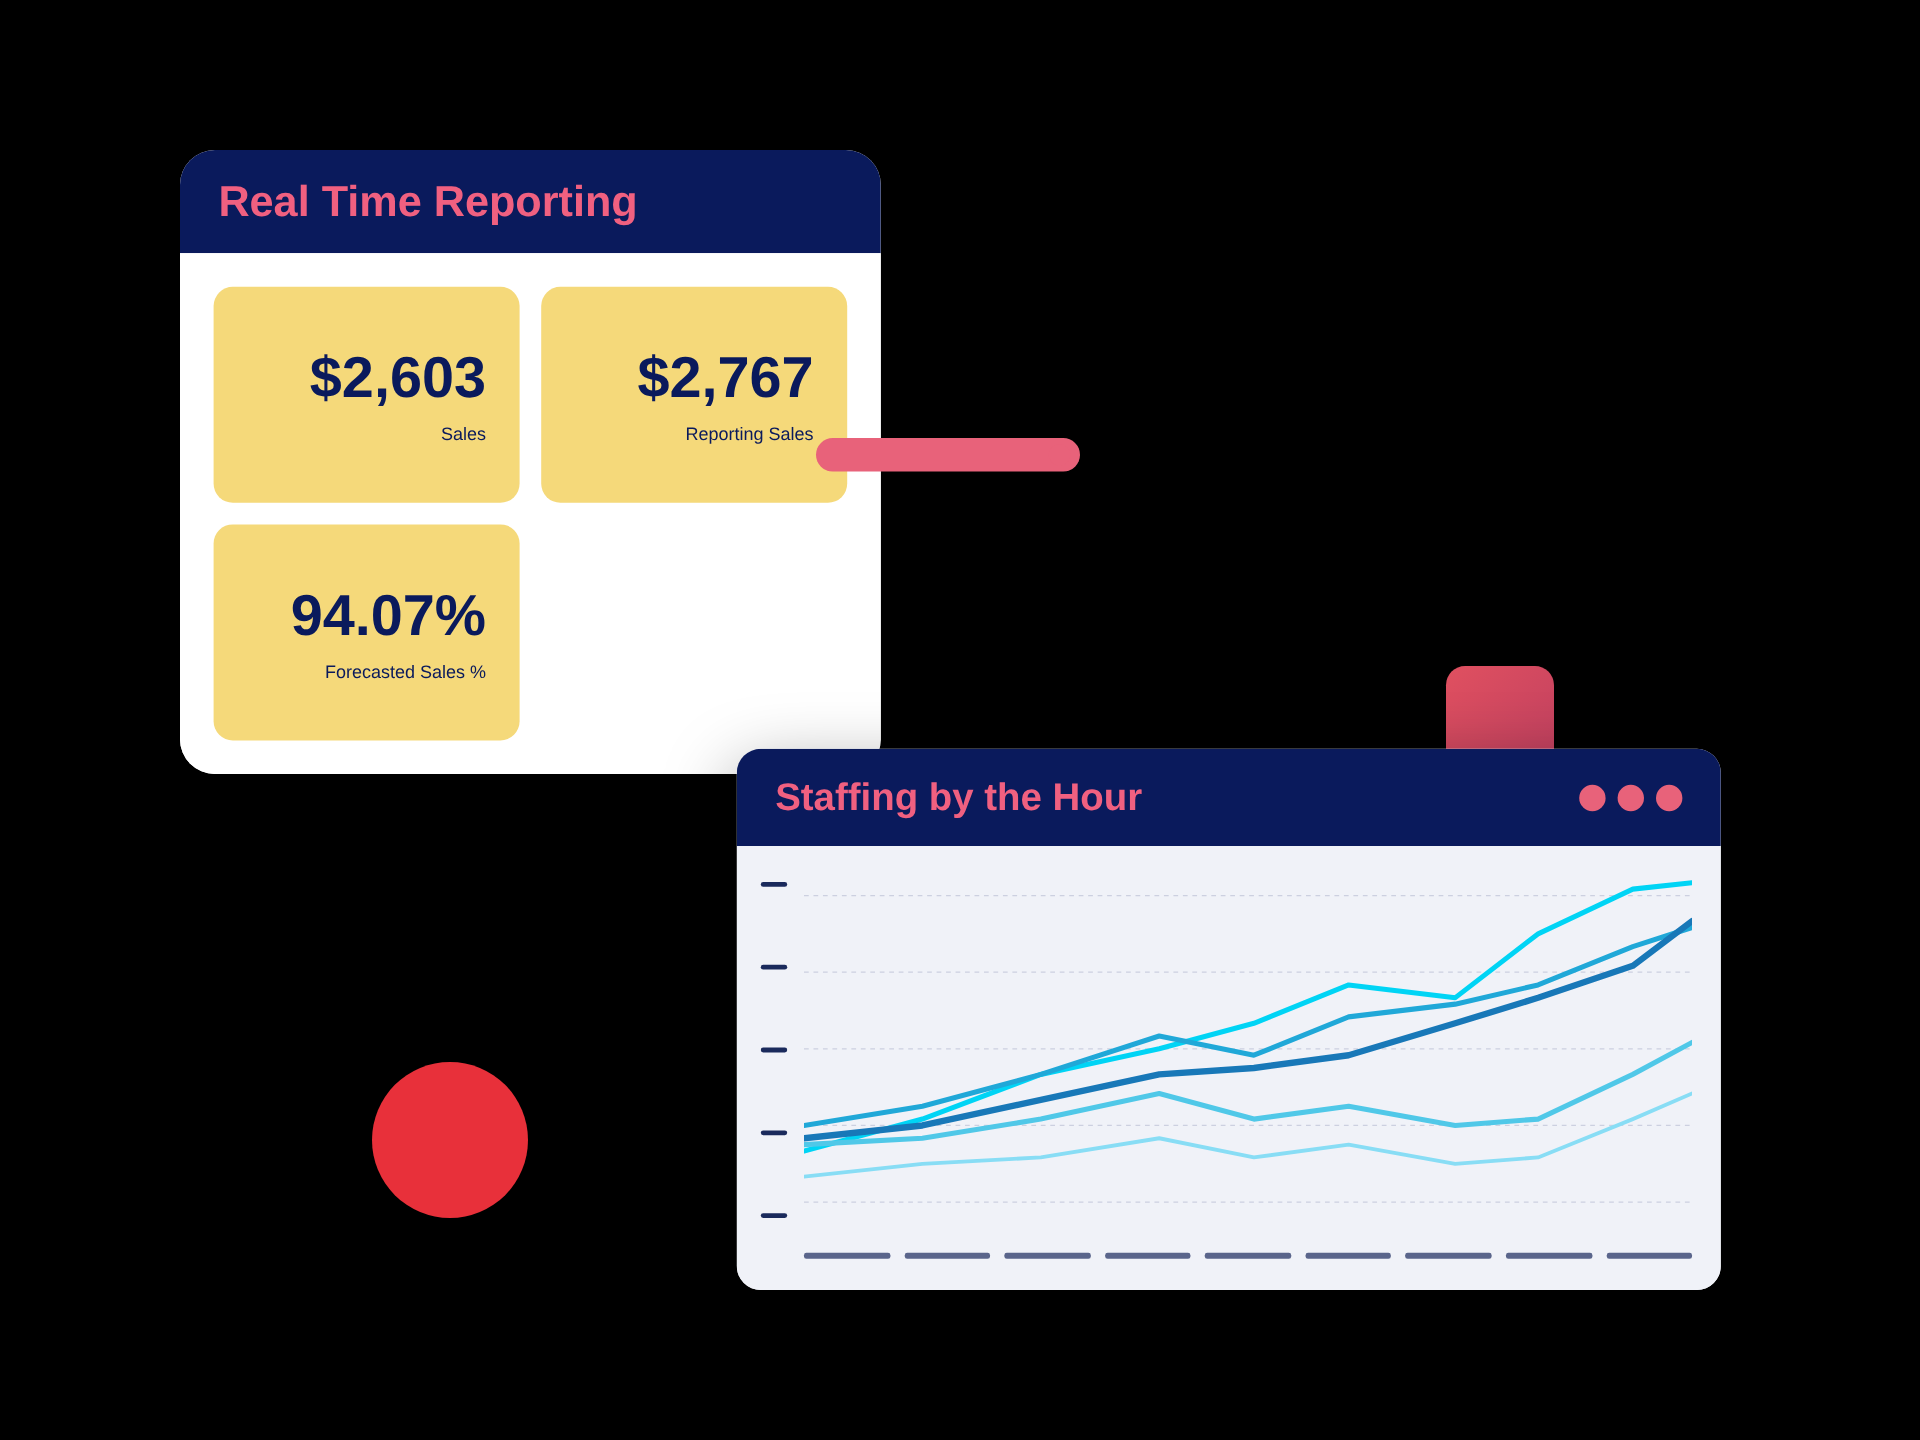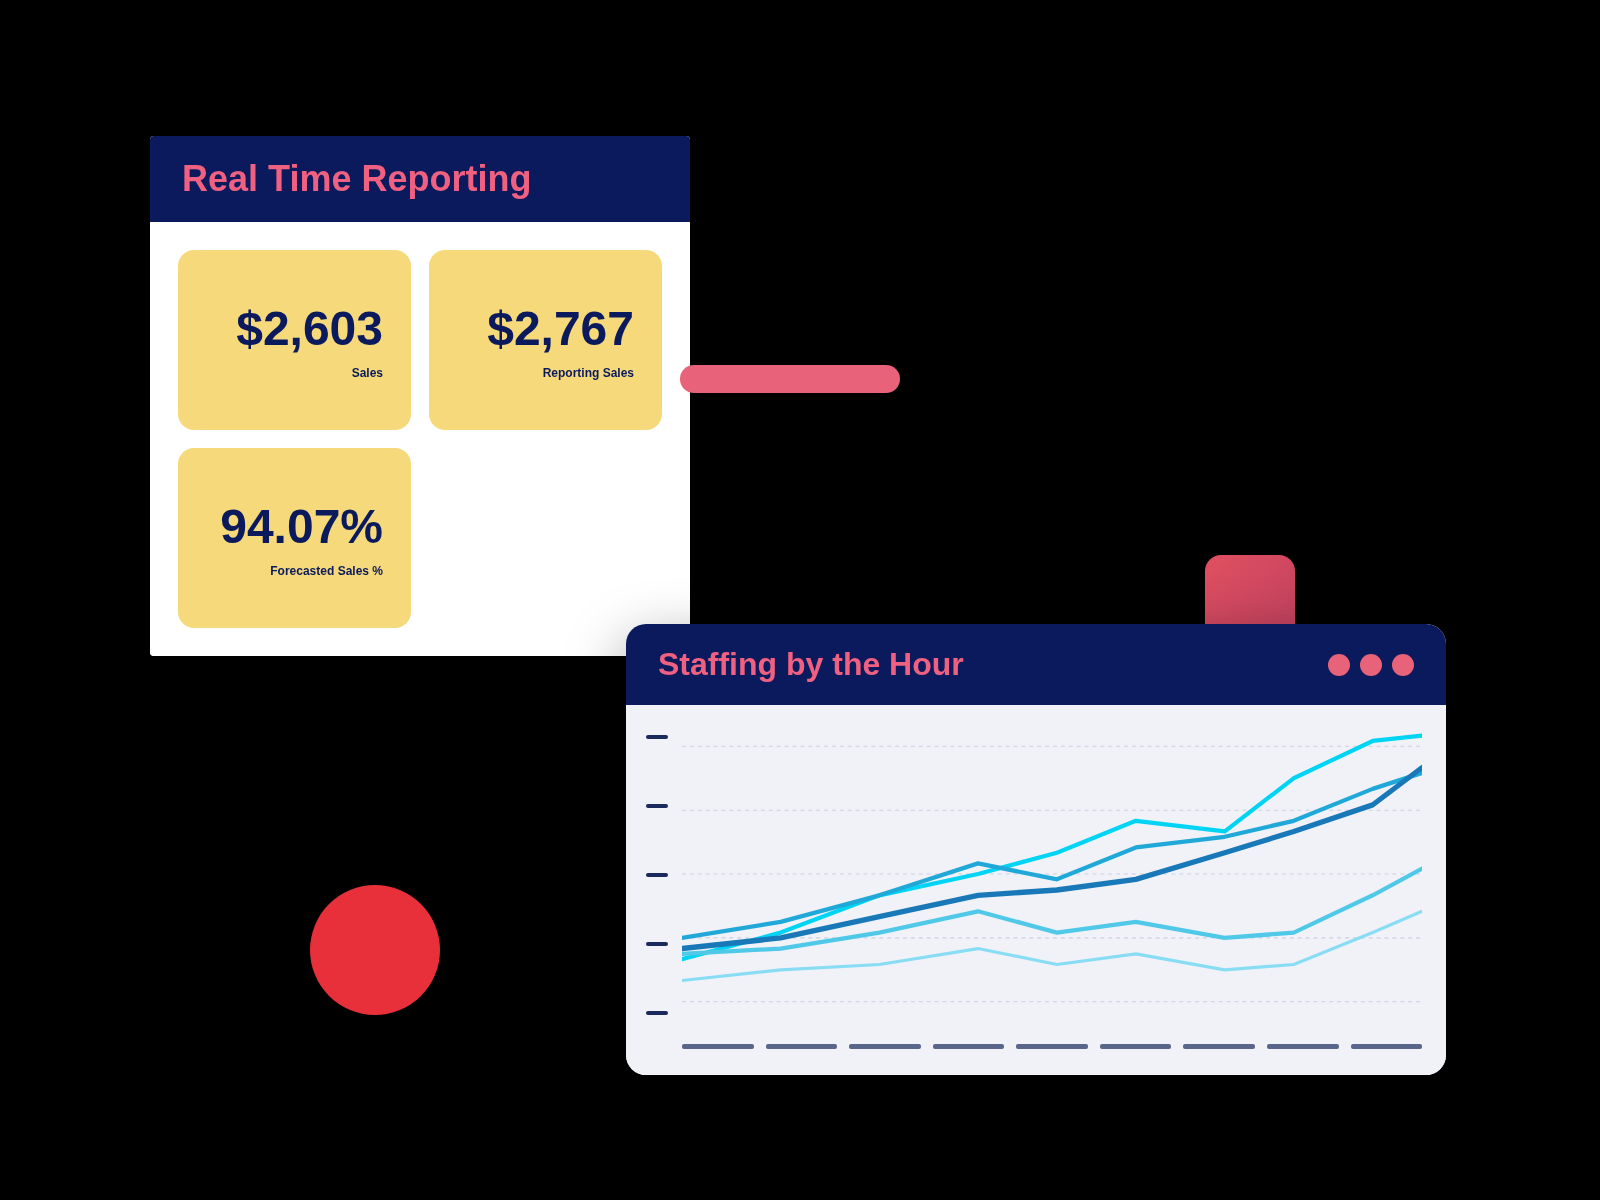--- a/index.html
+++ b/index.html
@@ -65,25 +65,25 @@
       width: 90px;
       height: 90px;
       background: linear-gradient(135deg, #e05060, #c04060);
       border-radius: 16px;
       z-index: 4;
     }
 
     
     .reporting-card {
       position: absolute;
-      top: 11px;
+      top: 0;
       left: 0;
-      width: 540px;
+      width: 584px;
       background: #fff;
-      border-radius: 4px;
+      border-radius: 29px;
       overflow: hidden;
       box-shadow: 0 20px 60px rgba(0,0,0,0.4);
       z-index: 3;
     }
 
     .reporting-card-header {
       background: #0a1a5c;
       padding: 22px 32px;
     }
 
@@ -118,31 +118,31 @@
     .metric-value {
       color: #0a1a5c;
       font-size: 48px;
       font-weight: 800;
       line-height: 1.1;
       margin-bottom: 10px;
     }
 
     .metric-label {
       color: #0a1a5c;
-      font-size: 12px;
-      font-weight: 700;
+      font-size: 15px;
+      font-weight: 400;
       line-height: 1.3;
       margin-left: 39px;
     }
 
     
     .staffing-card {
       position: absolute;
       bottom: 0;
-      right: 4px;
+      right: 16px;
       width: 820px;
       background: #f0f2f8;
       border-radius: 20px;
       overflow: hidden;
       box-shadow: 0 20px 60px rgba(0,0,0,0.4);
       z-index: 6;
     }
 
     .staffing-card-header {
       background: #0a1a5c;

